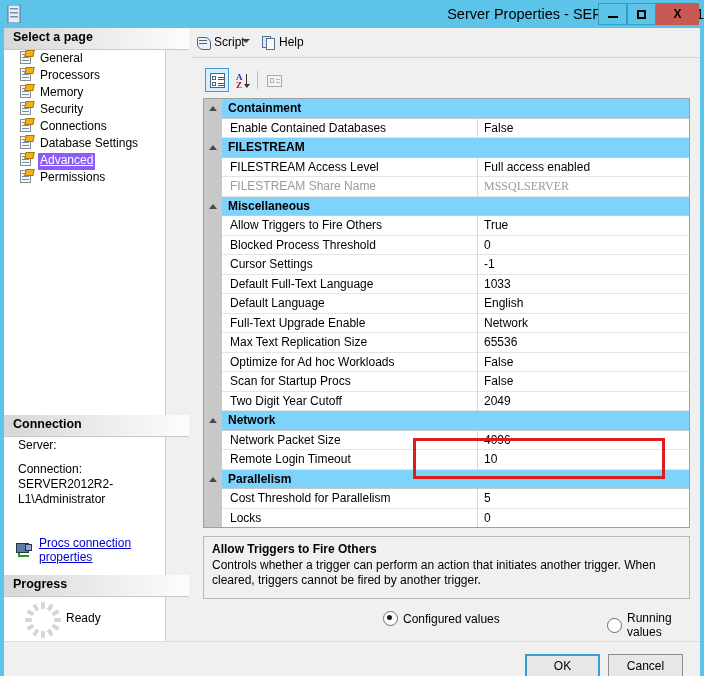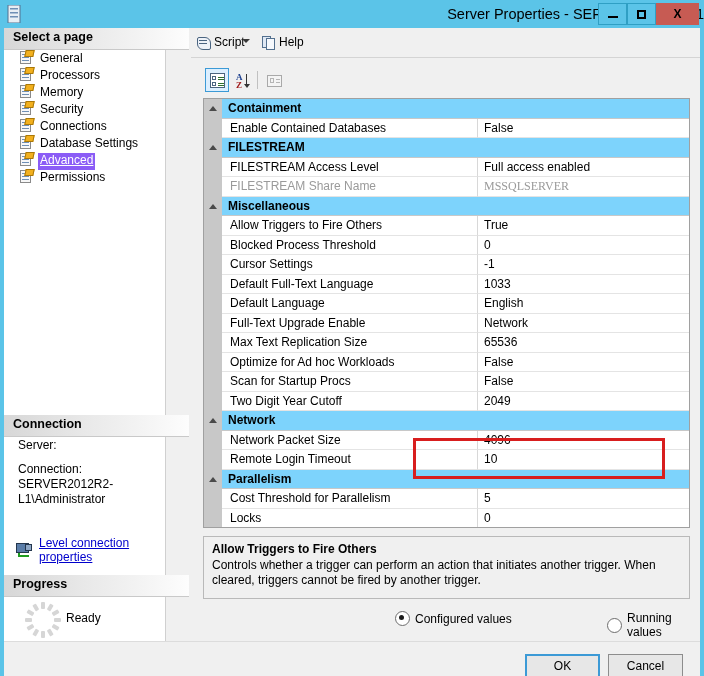--- a/index.html
+++ b/index.html
@@ -503,21 +503,21 @@
     left: 12px; top: 583px;
     width: 487px; height: 20px;
   }
   .radio-item {
     position: absolute;
     top: 0;
     display: flex;
     align-items: center;
     cursor: default;
   }
-  #radio-configured { left: 192px; }
+  #radio-configured { left: 180px; }
   #radio-running { left: 404px; }
   .radio-dot {
     width: 13px; height: 13px;
     border-radius: 50%;
     border: 1px solid #6d6d6d;
     background: #fff;
     position: relative;
     flex: none;
     margin-right: 5px;
   }
@@ -670,21 +670,21 @@
         <div class="conn-gap"></div>
         <div class="conn-line">Connection:</div>
         <div class="conn-line">SERVER2012R2-L1\Administrator</div>
       </div>
       <div id="conn-link-row">
         <span id="conn-link-icon">
           <span class="mon"></span>
             <span class="mon2"></span>
             <span class="base"></span>
         </span>
-        <span id="conn-link">Level connection properties</span>
+        <span id="conn-link">Procs connection properties</span>
       </div>
 
       <div class="pane-header" id="prog-header">
         <div class="pane-header-text">Progress</div>
       </div>
       <div id="spinner">
         <svg width="38" height="38" viewBox="0 0 38 38">
           <g fill="#d6d6d6">
             <rect x="17" y="1" width="4" height="7" rx="1"></rect>
             <rect x="17" y="1" width="4" height="7" rx="1" transform="rotate(30 19 19)"></rect>

